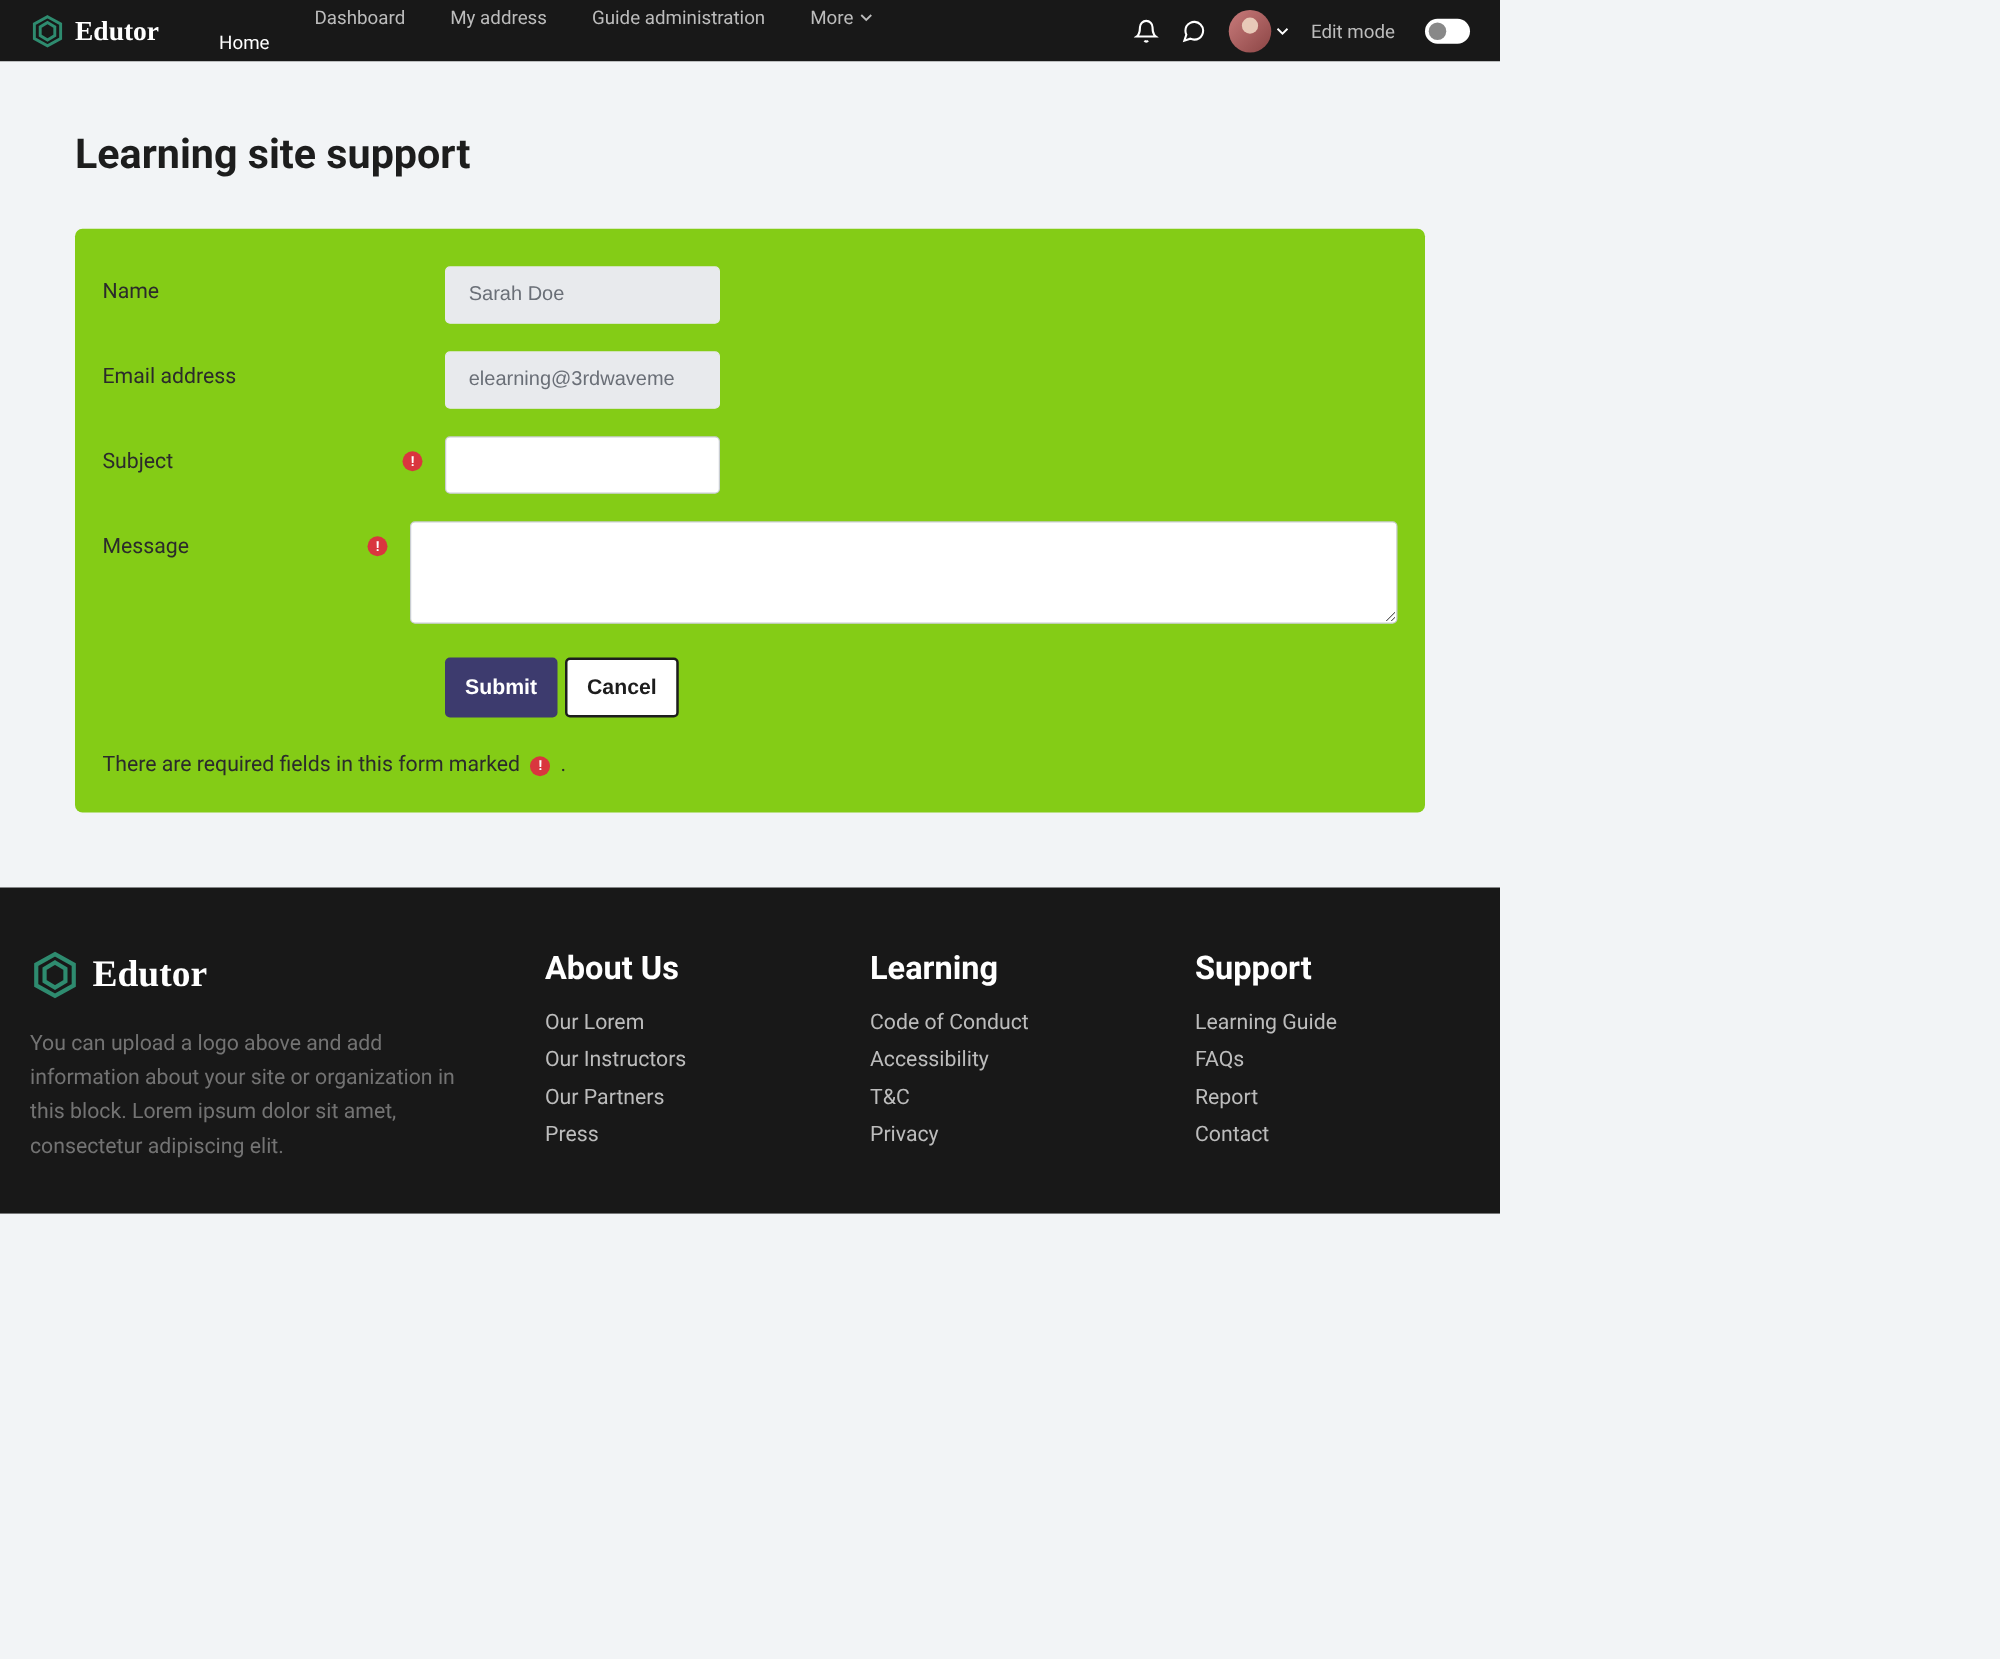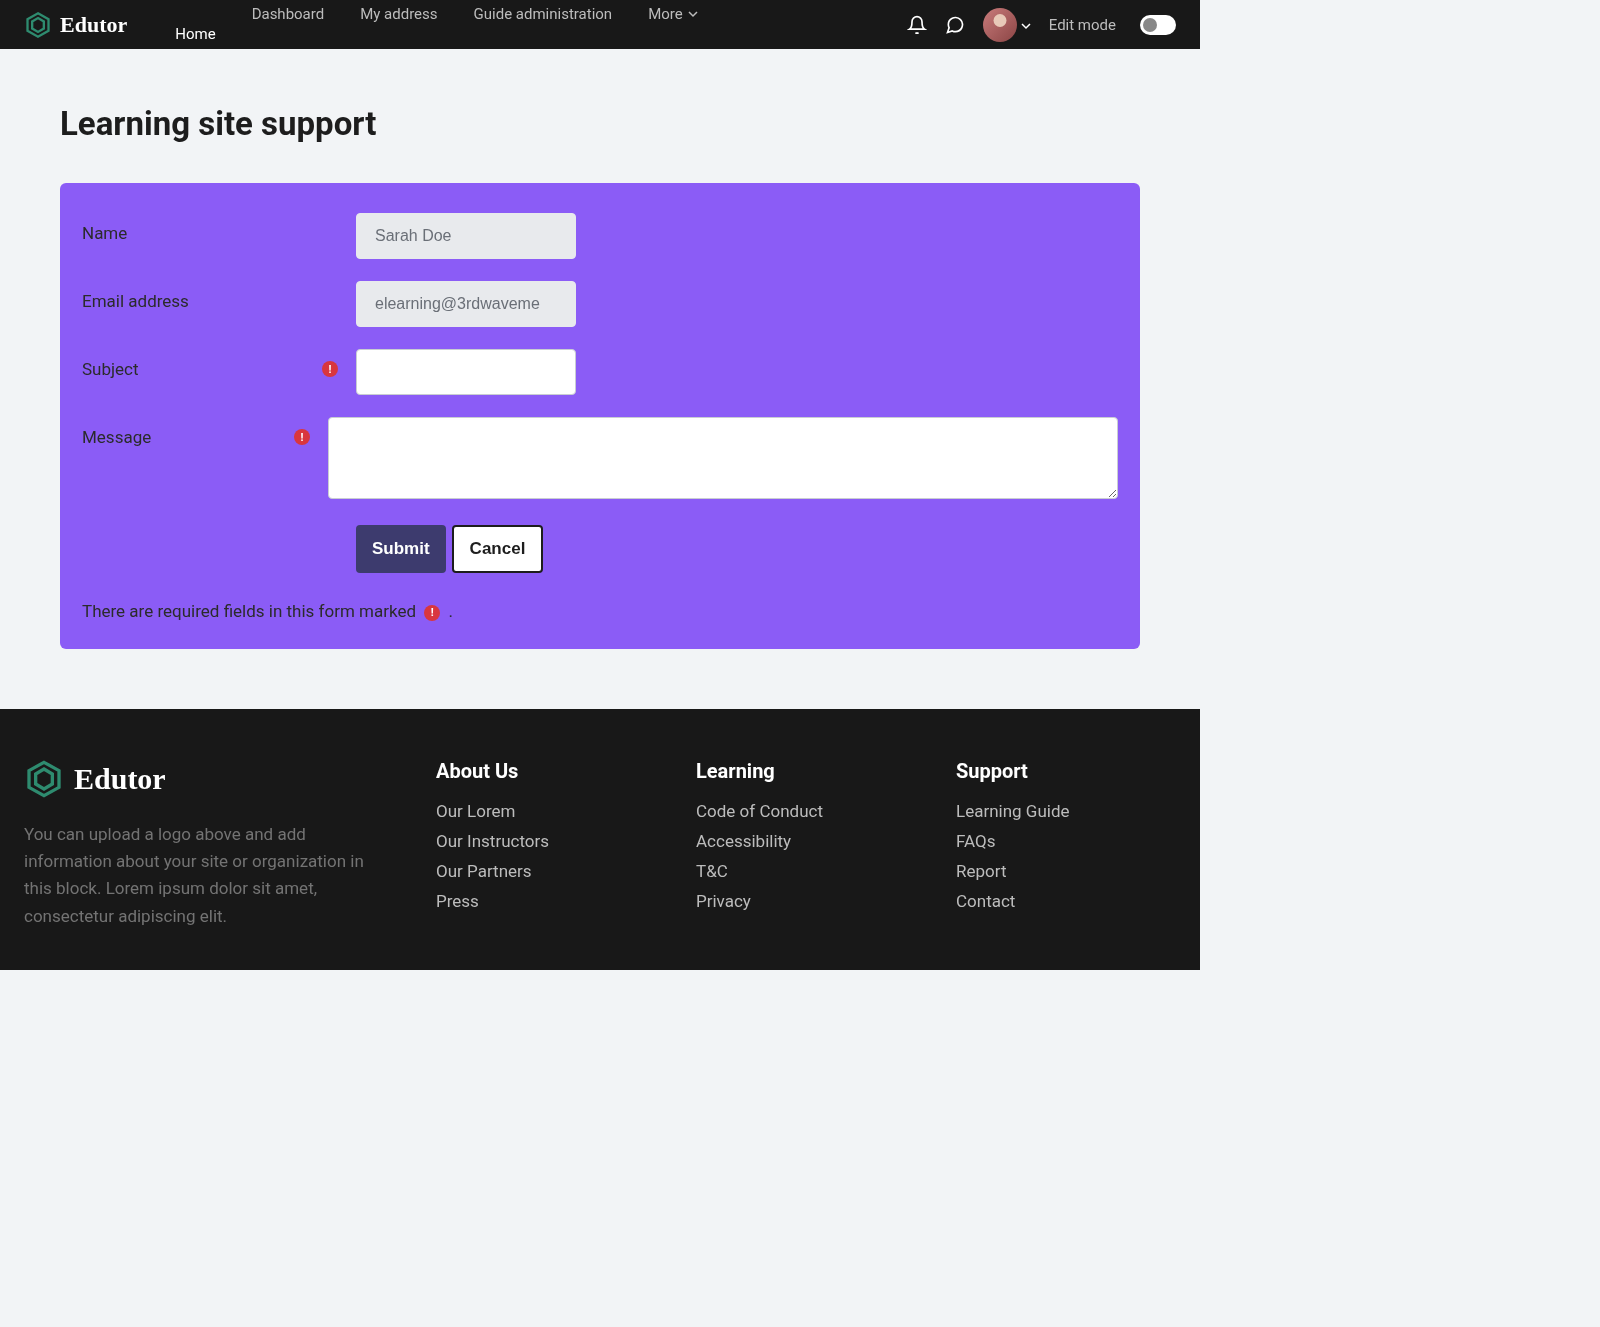--- a/index.html
+++ b/index.html
@@ -15,21 +15,21 @@
 .icon-btn { color: #fff; cursor: pointer; display: flex; align-items: center; }
 .avatar-wrap { display: flex; align-items: center; gap: 4px; cursor: pointer; }
 .avatar { width: 34px; height: 34px; border-radius: 50%; background: linear-gradient(135deg, #c97b7b 0%, #8b4545 100%); position: relative; overflow: hidden; }
 .avatar::after { content: ""; position: absolute; top: 6px; left: 50%; transform: translateX(-50%); width: 13px; height: 13px; background: #e8c9b8; border-radius: 50%; }
 .edit-mode { display: flex; align-items: center; gap: 24px; color: #bcbcbc; font-size: 15px; }
 .toggle { width: 36px; height: 20px; background: #fff; border-radius: 10px; position: relative; cursor: pointer; }
 .toggle::after { content: ""; position: absolute; top: 3px; left: 3px; width: 14px; height: 14px; background: #888; border-radius: 50%; }
 
 .page-container { padding: 55px 60px 60px 60px; }
 .page-title { font-size: 33px; font-weight: 700; color: #1d1d1d; margin-bottom: 40px; }
-.form-card { background: #8b5cf6; border-radius: 6px; padding: 30px 22px 28px 22px; }
+.form-card { background: #84cc16; border-radius: 6px; padding: 30px 22px 28px 22px; }
 .form-row { display: flex; align-items: flex-start; margin-bottom: 22px; }
 .form-label-col { width: 274px; display: flex; align-items: center; padding-top: 10px; color: #2b2b2b; font-size: 17px; }
 .form-label-col .label-text { flex: 1; }
 .required-icon { width: 16px; height: 16px; display: inline-flex; align-items: center; justify-content: center; background: #d9363e; color: #fff; border-radius: 50%; font-size: 11px; font-weight: 700; margin-right: 18px; }
 .form-input-col { flex: 1; }
 .text-input { width: 220px; height: 46px; padding: 0 18px; border: 1px solid #c9cdd2; border-radius: 4px; font-size: 16px; color: #4a4f57; background: #fff; }
 .text-input.readonly { background: #e8eaed; border-color: #e8eaed; color: #6a6f77; }
 .textarea-input { width: 790px; max-width: 100%; height: 82px; padding: 10px 14px; border: 1px solid #c9cdd2; border-radius: 4px; font-size: 16px; resize: both; }
 .form-actions { margin-left: 274px; display: flex; gap: 6px; margin-top: 2px; }
 .btn { height: 48px; padding: 0 16px; font-size: 17px; font-weight: 600; border-radius: 4px; cursor: pointer; }
@@ -39,21 +39,21 @@
 .required-note .required-icon { margin: 0 4px; vertical-align: middle; }
 
 .footer { background: #181818; color: #d9d9d9; padding: 50px 24px 40px 24px; }
 .footer-inner { display: flex; gap: 40px; }
 .footer-col-brand { width: 430px; }
 .footer-brand { display: flex; align-items: center; gap: 10px; margin-bottom: 22px; }
 .footer-brand-name { color: #fff; font-weight: 700; font-size: 30px; font-family: Georgia, "Times New Roman", serif; }
 .footer-logo-icon { width: 40px; height: 40px; }
 .footer-desc { color: #737373; font-size: 17px; line-height: 1.6; max-width: 360px; }
 .footer-col { flex: 0 0 220px; }
-.footer-heading { color: #fff; font-size: 20px; font-weight: 700; margin-bottom: 18px; }
+.footer-heading { color: #fff; font-size: 26px; font-weight: 700; margin-bottom: 18px; }
 .footer-link { display: block; color: #bcbcbc; font-size: 17px; margin-bottom: 10px; cursor: pointer; }
 
 .chevron-down { display: inline-block; }
 </style>
 </head>
 <body>
 
 <div class="navbar">
   <div class="brand">
     <svg class="logo-icon" viewBox="0 0 24 24" fill="none" stroke="#2e8b6f" stroke-width="2">

